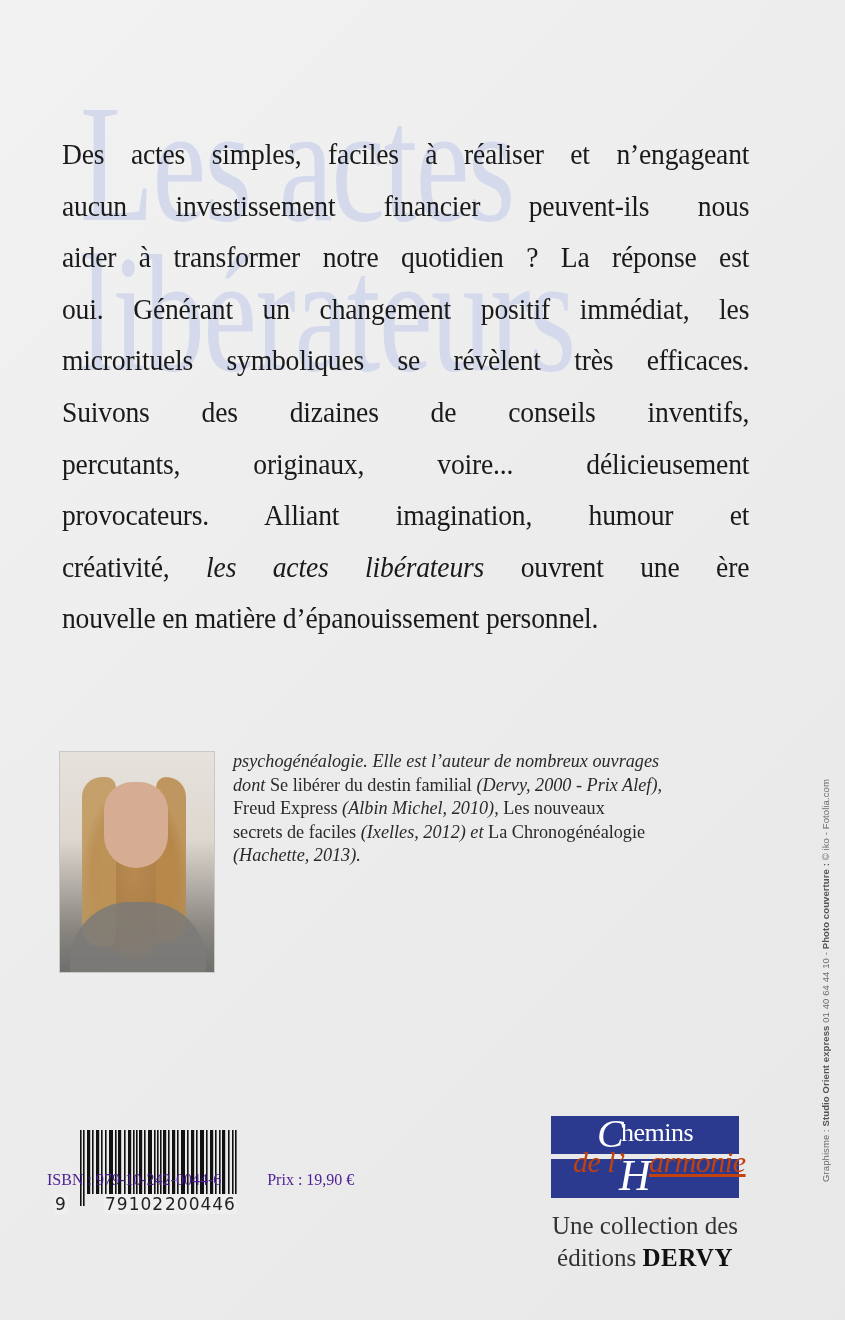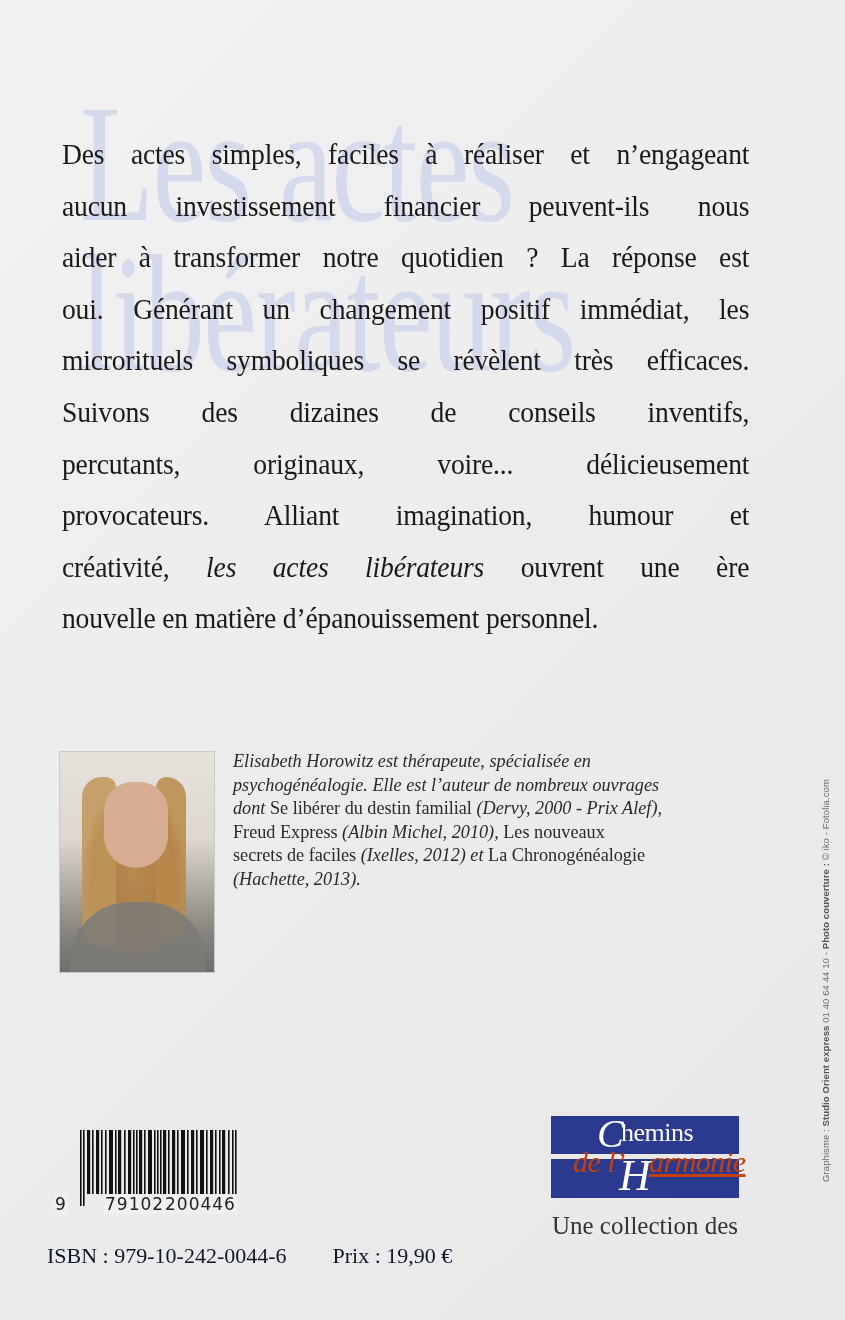--- a/index.html
+++ b/index.html
@@ -63,22 +63,22 @@
 
     .barcode {
       position: absolute; left: 80px; top: 1130px; width: 162px; height: 84px;
     }
     .barcode .bars { position: absolute; left: 0; top: 0; width: 162px; height: 70px; display: flex; align-items: stretch; }
     .barcode .digits {
       position: absolute; top: 64px; font-family: "DejaVu Sans", sans-serif; font-size: 17px;
       color: #222; background: #efefef; padding: 0 1px; letter-spacing: 1px;
     }
     .isbn-row {
-      position: absolute; left: 47px; top: 1243px;
-      font-size: 22px; color: #0f172a; white-space: nowrap;
+      position: absolute; left: 47px; top: 1171px;
+      font-size: 16px; color: #4c1d95; white-space: nowrap;
     }
     .isbn-row .price { margin-left: 46px; }
 
     .collection-logo {
       position: absolute; left: 551px; top: 1116px; width: 188px; height: 82px;
     }
     .collection-logo .band {
       position: absolute; left: 0; width: 188px; background: #2b3a8e;
     }
     .collection-logo .band.top { top: 0; height: 38px; }
@@ -125,21 +125,20 @@
   </div>
 
   <div class="author-photo" title="Portrait of Elisabeth Horowitz">
     <div class="hair-l"></div>
     <div class="hair-r"></div>
     <div class="face"></div>
     <div class="shoulders"></div>
   </div>
 
   <div class="bio">
-    <span class="line"><em>Elisabeth Horowitz est thérapeute, spécialisée en</em></span>
     <span class="line"><em>psychogénéalogie. Elle est l’auteur de nombreux ouvrages</em></span>
     <span class="line"><em>dont</em><span> Se libérer du destin familial </span><em>(Dervy, 2000 - Prix Alef),</em></span>
     <span class="line"><span>Freud Express </span><em>(Albin Michel, 2010),</em><span> Les nouveaux</span></span>
     <span class="line"><span>secrets de faciles </span><em>(Ixelles, 2012) et</em><span> La Chronogénéalogie</span></span>
     <span class="line"><em>(Hachette, 2013).</em></span>
   </div>
 
   <div class="credits">
     <span>Graphisme : </span><b>Studio Orient express</b><span> 01 40 64 44 10 - </span><b>Photo couverture :</b><span> © iko - Fotolia.com</span>
   </div>
@@ -202,15 +201,16 @@
     <div class="band bottom"></div>
     <span class="bigC">C</span>
     <span class="t1" style="left:70px;">hemins</span>
     <span class="t2">de l’</span>
     <span class="bigH">H</span>
     <span class="t2" style="left:98px;text-decoration:underline;">armonie</span>
   </div>
 
   <div class="publisher">
     <div>Une collection des</div>
+    <div><span>éditions </span><span class="dervy">DERVY</span></div>
   </div>
 
 </div>
 
 </body></html>

